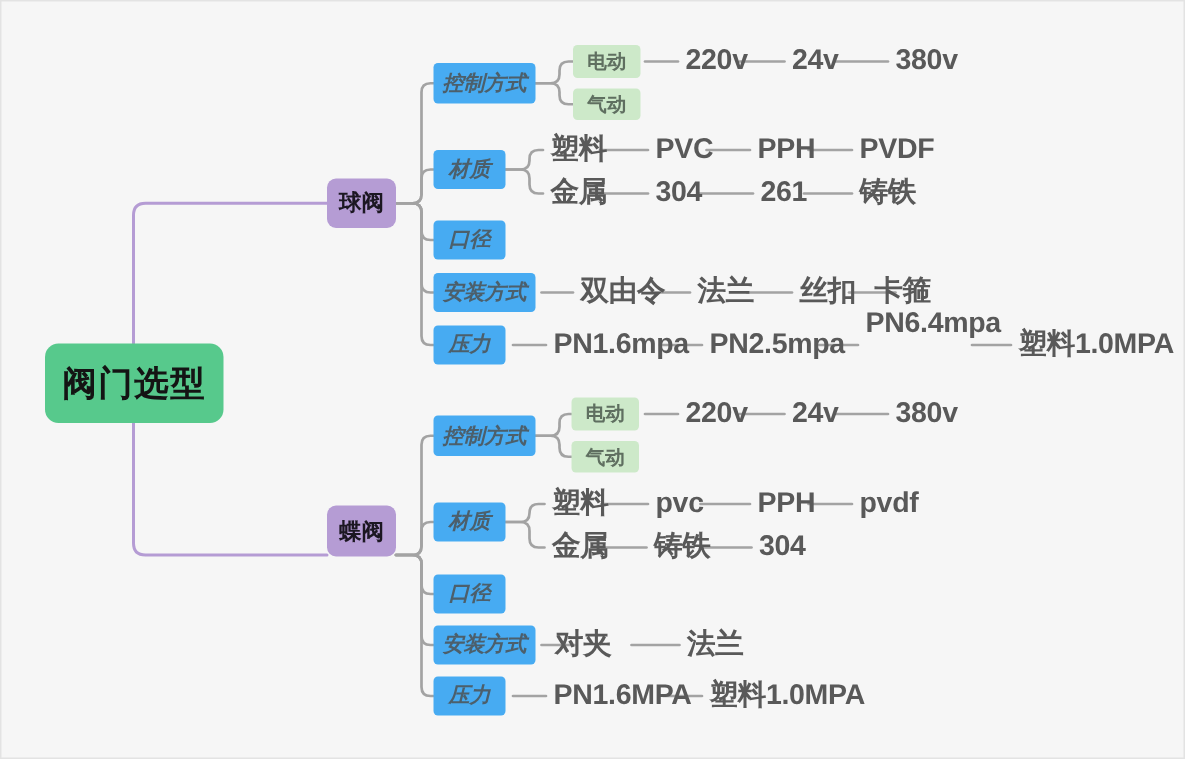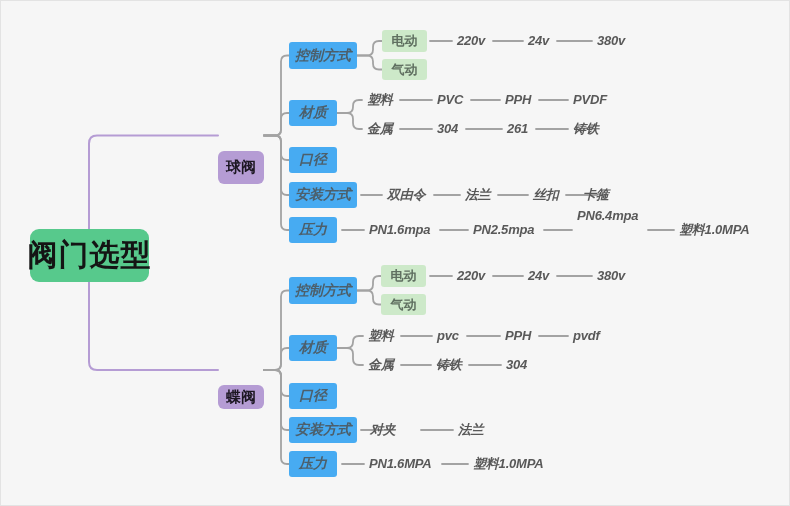--- a/index.html
+++ b/index.html
@@ -13,40 +13,39 @@
   .canvas{
     position:relative; width:790px; height:506px; overflow:hidden;
     background:var(--canvas_bg); border:1px solid #e3e3e3; box-sizing:border-box;
   }
   .wires{position:absolute; left:0; top:0; width:790px; height:506px;}
   .node{
     position:absolute; box-sizing:border-box; display:flex; align-items:center;
     justify-content:center; font-weight:700; white-space:nowrap;
   }
   .root-node{
-    background:var(--root_green); color:var(--root_text); font-size:30px;
+    background:var(--root_green); color:var(--root_text); font-size:23px;
     border-radius:9px; letter-spacing:1px;
   }
   .branch-node{
     background:var(--branch_purple); color:var(--branch_text); font-size:15px;
     border-radius:6px;
-    margin-top:32px;
   }
   .topic-node{
     background:var(--topic_blue); color:var(--topic_text); font-size:14px;
     border-radius:3px;
     font-style:italic;
   }
   .sub-node{
     background:var(--sub_green); color:var(--sub_text); font-size:13px;
     border-radius:3px;
   }
   .leaf{
-    color:var(--leaf_text); font-size:13px; height:20px; line-height:20px;
-    justify-content:flex-start; letter-spacing:-0.2px;font-style:italic;
+    color:var(--leaf_text); font-size:19px; height:20px; line-height:20px;
+    justify-content:flex-start; letter-spacing:-0.2px;
   }
 </style>
 </head>
 <body>
 
 <div class="canvas">
 
   <svg class="wires" width="790" height="506" viewBox="0 0 790 506" fill="none">
     <g stroke="#b59cd4" stroke-width="2" stroke-linecap="round">
       <path d="M88 228 L88 142.5 Q88 134.5 96 134.5 L217 134.5"></path>
@@ -139,21 +138,21 @@
   <div class="node leaf" style="left:464px;top:184px">法兰</div>
   <div class="node leaf" style="left:532px;top:184px">丝扣</div>
   <div class="node leaf" style="left:582px;top:184px">卡箍</div>
 
   <div class="node topic-node" style="left:288px;top:216px;width:48px;height:26px">压力</div>
   <div class="node leaf" style="left:368px;top:219px">PN1.6mpa</div>
   <div class="node leaf" style="left:472px;top:219px">PN2.5mpa</div>
   <div class="node leaf" style="left:576px;top:205px">PN6.4mpa</div>
   <div class="node leaf" style="left:678px;top:219px">塑料1.0MPA</div>
 
-  <div class="node branch-node" style="left:217px;top:352px;width:46px;height:24px">蝶阀</div>
+  <div class="node branch-node" style="left:217px;top:336px;width:46px;height:34px">蝶阀</div>
 
   <div class="node topic-node" style="left:288px;top:276px;width:68px;height:27px">控制方式</div>
   <div class="node sub-node" style="left:380px;top:264px;width:45px;height:22px">电动</div>
   <div class="node sub-node" style="left:380px;top:293px;width:45px;height:21px">气动</div>
   <div class="node leaf" style="left:456px;top:265px">220v</div>
   <div class="node leaf" style="left:527px;top:265px">24v</div>
   <div class="node leaf" style="left:596px;top:265px">380v</div>
 
   <div class="node topic-node" style="left:288px;top:334px;width:48px;height:26px">材质</div>
   <div class="node leaf" style="left:367px;top:325px">塑料</div>

